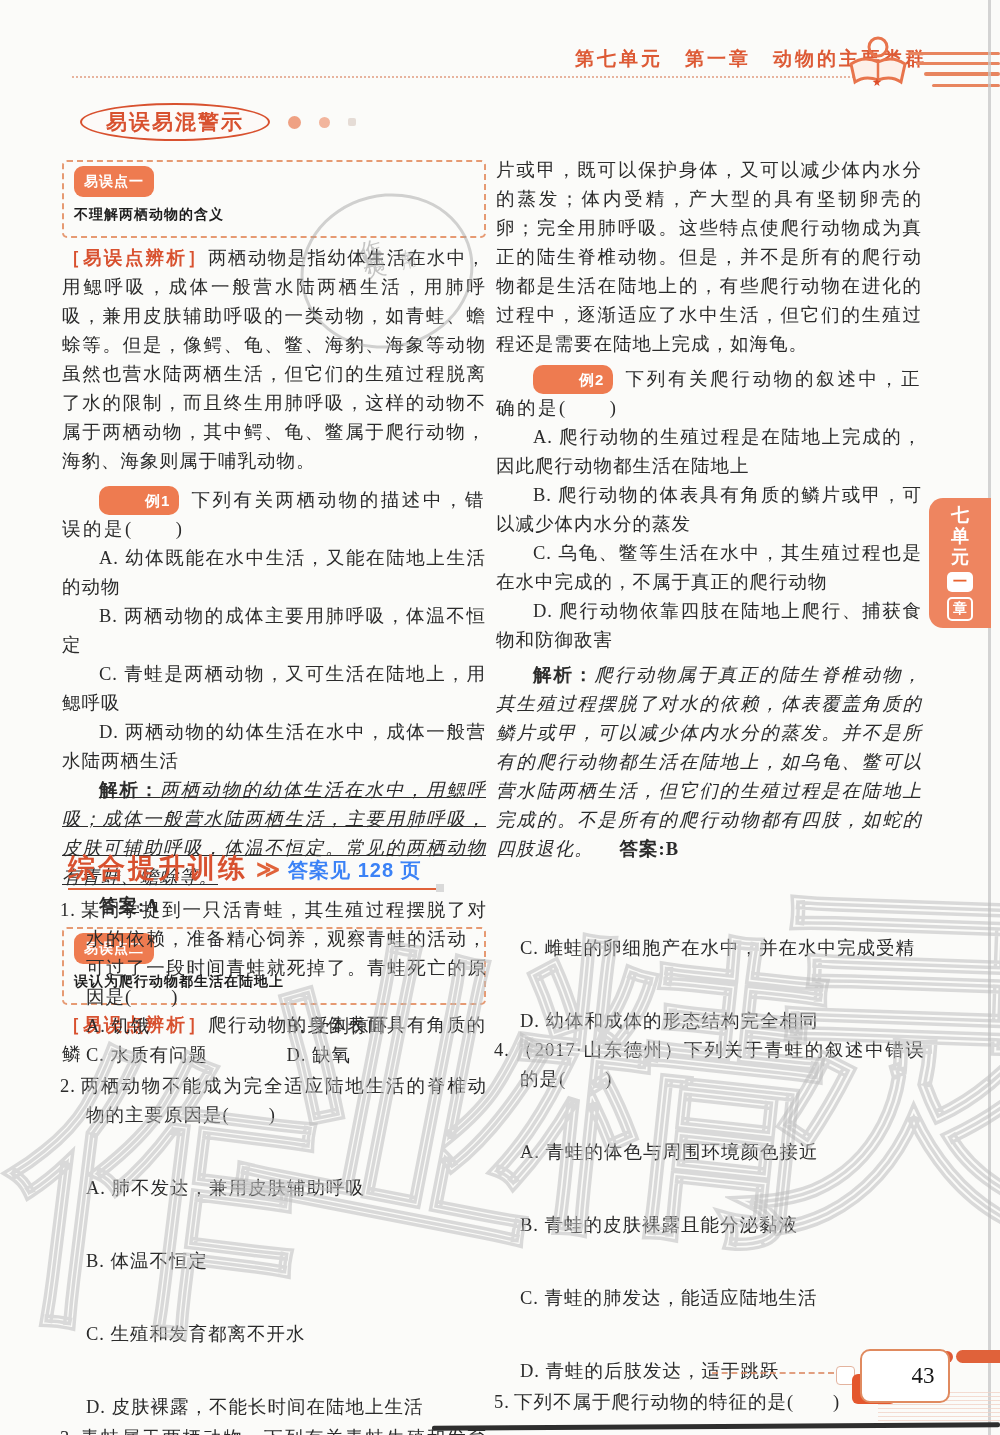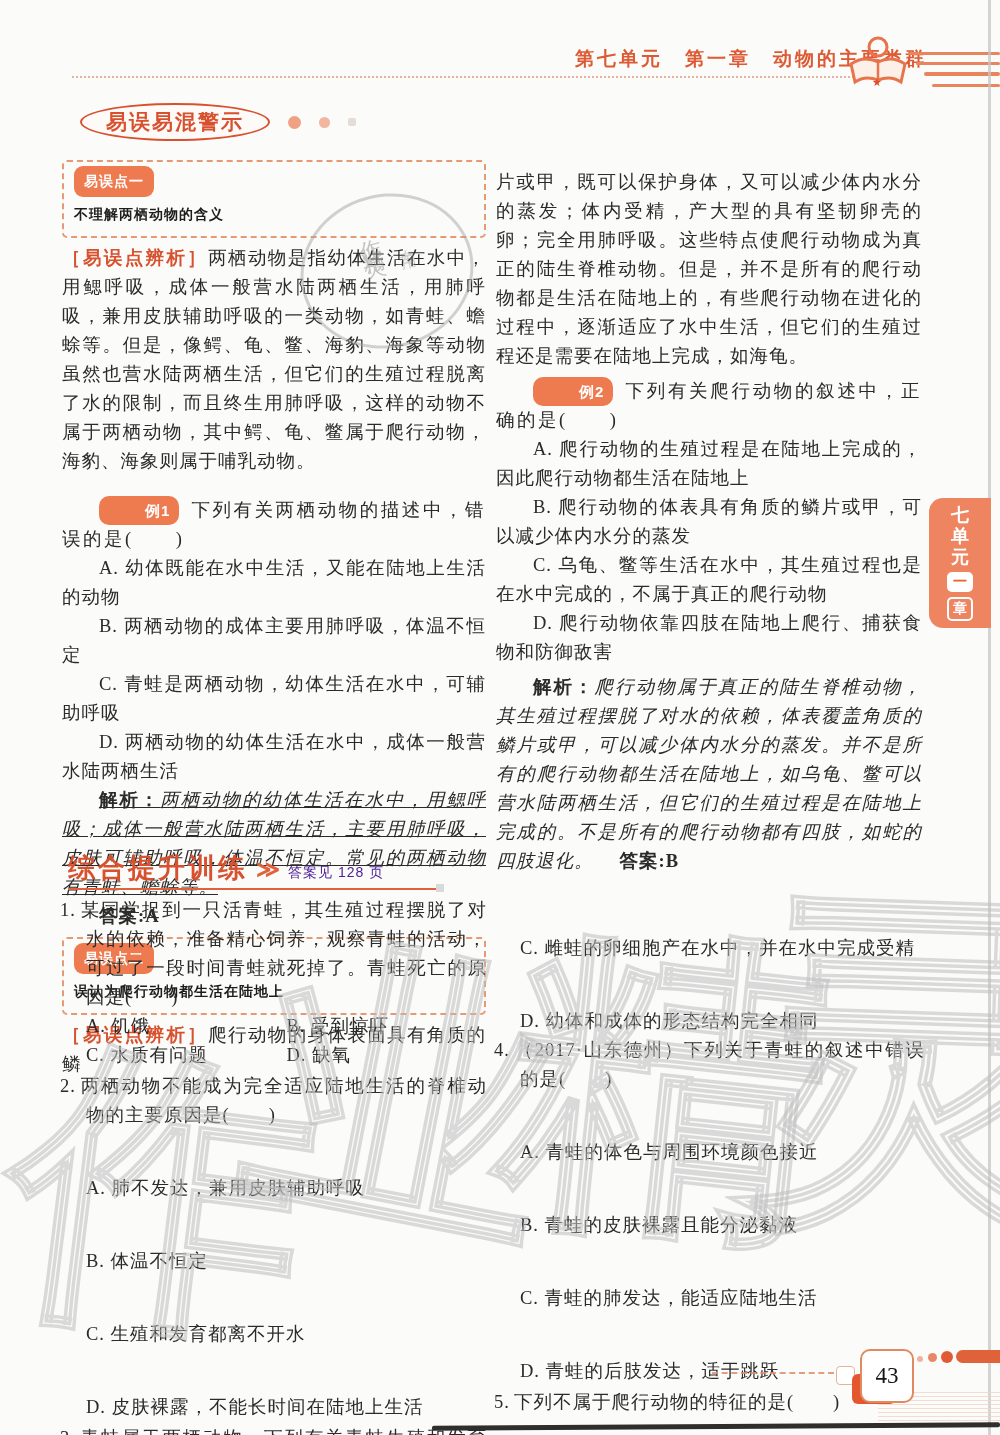--- a/index.html
+++ b/index.html
@@ -28,44 +28,44 @@
   .side-tab .t3{border:2px solid #fff;color:#fff;font-weight:bold;font-size:14px;width:22px;height:20px;
                 border-radius:5px;display:flex;align-items:center;justify-content:center;margin-top:3px;
                 font-family:"Liberation Sans",sans-serif;}
 
   
   .oval-row{position:absolute;left:80px;top:103px;display:flex;align-items:center;gap:18px;justify-content:flex-end;}
   .oval{border:2.5px solid #d8512f;border-radius:50%;padding:3px 24px;color:#d8512f;font-weight:bold;
         font-size:21px;letter-spacing:2px;font-family:"Liberation Sans",sans-serif;background:rgba(255,250,247,.6);}
   .dot{border-radius:50%;display:inline-block;}
   .col-left{position:absolute;left:62px;top:160px;width:424px;}
-  .col-right{position:absolute;left:496px;top:156px;width:426px;margin-top:12px;}
+  .col-right{position:absolute;left:496px;top:156px;width:426px;}
   .dashed-box{border:2px dashed #e69a73;border-radius:5px;padding:4px 10px 7px;margin-bottom:6px;}
   .point-badge{display:inline-block;background:#ee7b50;color:#fff;font-size:14px;font-weight:bold;
                padding:1px 10px;border-radius:9px;letter-spacing:1px;font-family:"Liberation Sans",sans-serif;}
   .point-title{font-size:14px;font-weight:bold;color:#1d1d1d;letter-spacing:1px;margin-top:3px;
                font-family:"Liberation Sans",sans-serif;}
   .alabel{color:#d8512f;font-weight:bold;letter-spacing:2px;}
   .ex-badge{display:inline-block;background:#ee7b50;color:#fff;font-weight:bold;font-size:15px;
             padding:0 9px;border-radius:10px;margin-right:12px;letter-spacing:1px;
             font-family:"Liberation Sans",sans-serif;}
   .ex-stem{text-indent:2em;letter-spacing:2.5px;}
   .opt{text-indent:2em;}
   .kai{font-style:italic;}
   .ans-line{text-indent:2em;font-weight:bold;}
   .ans-inline{font-weight:bold;margin-left:26px;font-style:normal;}
-  .mt4{margin-top:20px;} .mt6{margin-top:6px;}
+  .mt4{margin-top:10px;} .mt6{margin-top:6px;}
 
   
   .train-hdr{position:absolute;left:68px;top:850px;width:430px;}
   .train-row{display:flex;align-items:baseline;gap:8px;}
   .train-title{color:#d8512f;font-size:27px;font-weight:bold;letter-spacing:3px;
                font-family:"Liberation Sans",sans-serif;}
   .train-chev{color:#e0623a;font-size:23px;font-weight:bold;}
-  .train-note{color:#4c1d95;font-size:14px;font-weight:normal;letter-spacing:1px;
+  .train-note{color:#3b82f6;font-size:20px;font-weight:bold;letter-spacing:1px;
               font-family:"Liberation Sans",sans-serif;}
   .train-underline{margin-top:2px;width:374px;border-top:2.5px solid #e0623a;}
   .train-sq{position:absolute;left:368px;top:34px;width:8px;height:8px;background:#d9d9d9;}
 
   .q-left{position:absolute;left:60px;top:896px;width:427px;}
   .q-right{position:absolute;left:494px;top:890px;width:431px;}
   .qstem{padding-left:26px;text-indent:-26px;}
   .qno{margin-right:4px;}
   .qopt{padding-left:26px;margin-top:44px;}
   .qopt-hang{padding-left:56px;text-indent:-30px;}
@@ -82,21 +82,21 @@
   .stamp-txt{position:absolute;writing-mode:vertical-rl;color:#8f8f8f;letter-spacing:6px;
              font-family:"Liberation Sans",sans-serif;}
 
   
   .f-dash{position:absolute;left:712px;top:1372px;width:122px;border-top:2px dashed #dd8f6c;opacity:.85;}
   .f-minisq{position:absolute;left:836px;top:1366px;width:17px;height:17px;background:#fff;
             border:1.5px solid #e3b39e;border-radius:4px;}
   .f-orgsq{position:absolute;left:852px;top:1374px;width:44px;height:30px;background:#e4572e;border-radius:6px;}
   .f-pagebox{position:absolute;left:860px;top:1349px;width:50px;height:50px;background:#fff;
              border:2px solid #e08a5f;border-radius:10px;display:flex;align-items:center;justify-content:center;
-             font-size:23px;color:#151515;z-index:2;}
+             font-size:23px;color:#151515;z-index:2;padding-left:36px;}
   .f-dot{position:absolute;border-radius:50%;}
   .f-bar{position:absolute;left:956px;top:1350px;width:44px;height:13px;background:#e0623a;border-radius:7px 0 0 7px;}
   .f-texture{position:absolute;left:878px;top:1392px;width:122px;height:34px;opacity:.8;
              background:repeating-linear-gradient(to bottom,#f2d4c8 0,#f2d4c8 1px,transparent 1px,transparent 4px);}
   .bottom-edge{position:absolute;left:432px;top:1424px;width:568px;height:5px;background:#2e2e2e;
                transform:rotate(-0.35deg);border-radius:2px;}
 </style>
 </head>
 <body>
 
@@ -137,21 +137,21 @@
       <div class="point-title">不理解两栖动物的含义</div>
     </div>
     <div>
       <span class="alabel">［易误点辨析］</span><span>两栖动物是指幼体生活在水中，用鳃呼吸，成体一般营水陆两栖生活，用肺呼吸，兼用皮肤辅助呼吸的一类动物，如青蛙、蟾蜍等。但是，像鳄、龟、鳖、海豹、海象等动物虽然也营水陆两栖生活，但它们的生殖过程脱离了水的限制，而且终生用肺呼吸，这样的动物不属于两栖动物，其中鳄、龟、鳖属于爬行动物，海豹、海象则属于哺乳动物。</span>
     </div>
     <div class="ex-stem mt4">
       <span class="ex-badge">例1</span><span>下列有关两栖动物的描述中，错误的是(　　)</span>
     </div>
     <div class="opt">A. 幼体既能在水中生活，又能在陆地上生活的动物</div>
     <div class="opt">B. 两栖动物的成体主要用肺呼吸，体温不恒定</div>
-    <div class="opt">C. 青蛙是两栖动物，幼体生活在水中，可辅助呼吸</div>
+    <div class="opt">C. 青蛙是两栖动物，又可生活在陆地上，用鳃呼吸</div>
     <div class="opt">D. 两栖动物的幼体生活在水中，成体一般营水陆两栖生活</div>
     <div class="kai" style="text-indent:2em;text-decoration:underline;">
       <b style="font-style:normal;">解析：</b><span>两栖动物的幼体生活在水中，用鳃呼吸；成体一般营水陆两栖生活，主要用肺呼吸，皮肤可辅助呼吸，体温不恒定。常见的两栖动物有青蛙、蟾蜍等。</span>
     </div>
     <div class="ans-line">答案:A</div>
     <div class="dashed-box mt6">
       <span class="point-badge">易误点二</span>
       <div class="point-title">误认为爬行动物都生活在陆地上</div>
     </div>
     <div>

